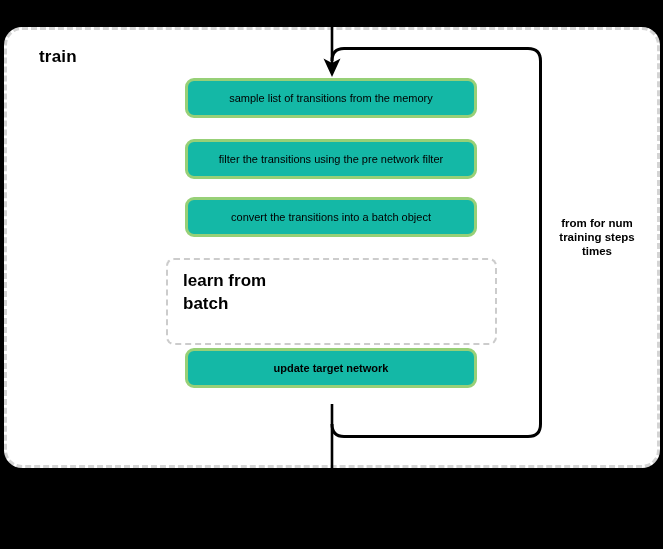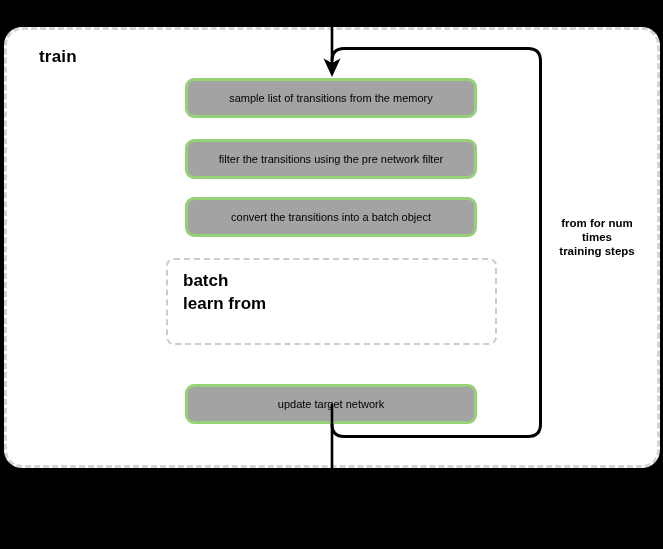--- a/index.html
+++ b/index.html
@@ -38,34 +38,34 @@
     font-weight: bold;
     z-index: 2;
     letter-spacing: 0.2px;
   }
   .step {
     position: absolute;
     left: 185px;
     width: 292px;
     height: 40px;
     box-sizing: border-box;
-    background: #a3a3a3;
+    background: #14b8a6;
     border: 3px solid #97d077;
     border-radius: 9px;
     display: flex;
     align-items: center;
     justify-content: center;
     text-align: center;
     font-size: 11px;
     z-index: 3;
   }
   #step-sample  { top: 78px;  }
   #step-filter  { top: 139px; }
   #step-convert { top: 197px; }
-  #step-update  { top: 384px; }
+  #step-update  { top: 348px; font-weight: bold; }
   .learn-box {
     position: absolute;
     left: 166px;
     top: 258px;
     width: 331px;
     height: 87px;
     box-sizing: border-box;
     background: #ffffff;
     border: 2.5px dashed #cccccc;
     border-radius: 8px;
@@ -111,32 +111,32 @@
 
   <div class="step" id="step-convert">
     <span>convert the transitions into a batch object</span>
   </div>
 
   <div class="step" id="step-filter">
     <span>filter the transitions using the pre network filter</span>
   </div>
 
   <div class="learn-box">
+    <div>learn from</div>
     <div>batch</div>
-    <div>learn from</div>
   </div>
 
   <div class="step" id="step-update">
     <span>update target network</span>
   </div>
 
   <div class="loop-label">
     <div>from for num</div>
+    <div>training steps</div>
     <div>times</div>
-    <div>training steps</div>
   </div>
 
   <svg class="flow-lines" width="663" height="549" viewBox="0 0 663 549" xmlns="http://www.w3.org/2000/svg">
 
     <line x1="332" y1="0" x2="332" y2="63" stroke-width="2.6" stroke="#000000"></line>
 
     <polygon points="332,77 323.5,58.5 332,63 340.5,58.5" fill="#000000"></polygon>
 
     <path d="M 332 61 Q 332 48.5 344 48.5 L 528 48.5 Q 540.5 48.5 540.5 61 L 540.5 424 Q 540.5 436.5 528 436.5 L 344 436.5 Q 332 436.5 332 424" fill="none" stroke-width="3" stroke="#000000"></path>
 

